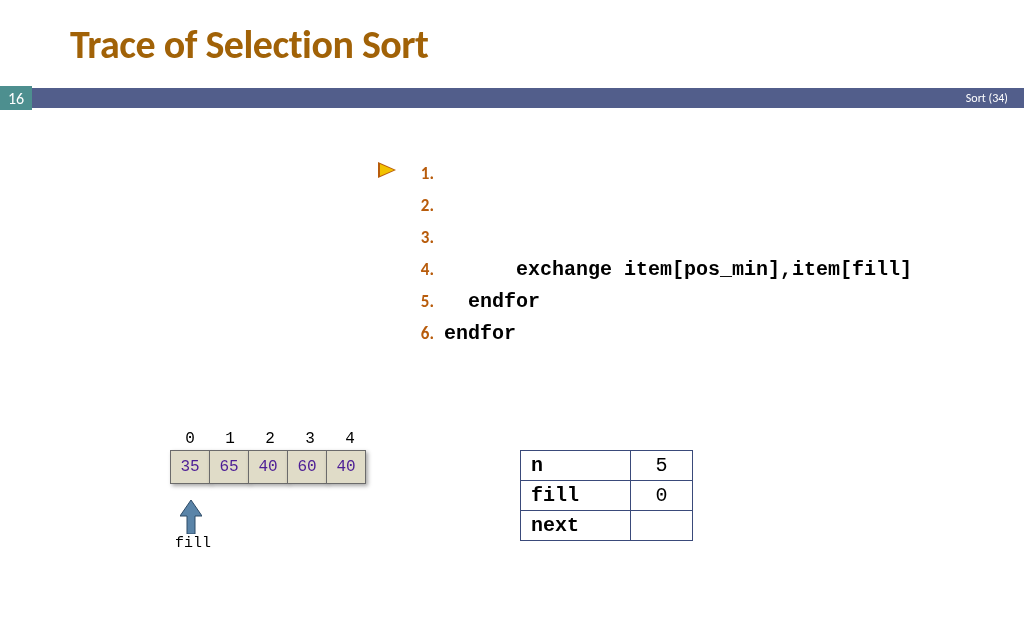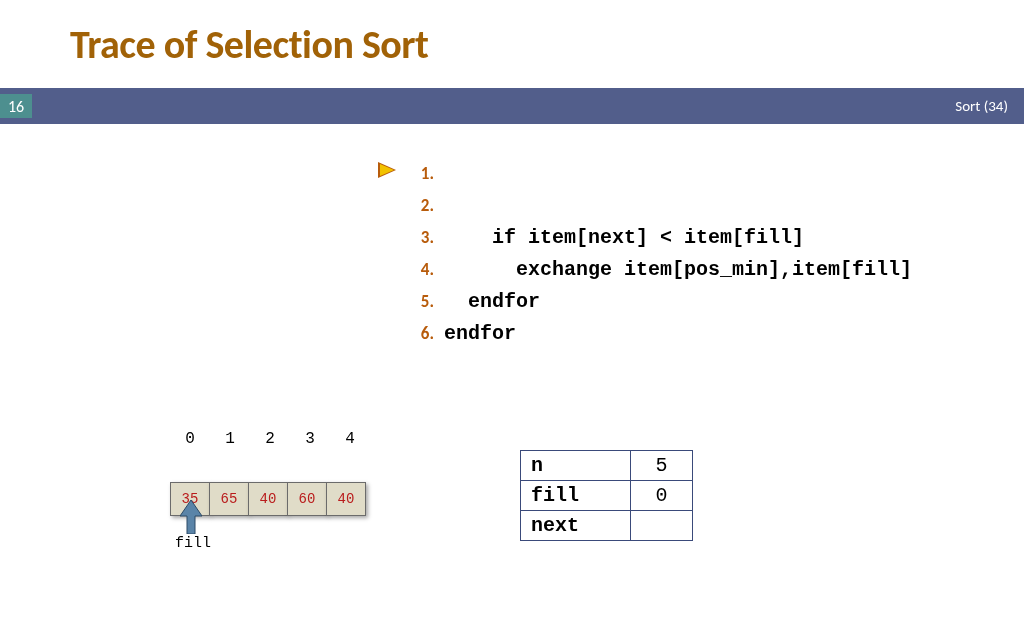--- a/index.html
+++ b/index.html
@@ -17,39 +17,39 @@
     left: 70px; top: 20px;
     font-size: 40px;
     font-weight: 700;
     color: #a16207;
     letter-spacing: -0.5px;
   }
 
   .header-bar {
     position: absolute;
     left: 0; top: 88px;
-    width: 1024px; height: 36px;
+    width: 1024px; height: 20px;
     background: #525e8b;
     display: flex;
     align-items: center;
   }
   .slide-num-box {
     width: 32px; height: 24px;
     background: #4d8f8f;
     color: #fff;
     font-size: 16px;
     display: flex;
     align-items: center;
     justify-content: center;
   }
   .header-right {
     margin-left: auto;
     margin-right: 16px;
     color: #fff;
-    font-size: 15px;
+    font-size: 12px;
   }
 
   .code-block {
     position: absolute;
     left: 400px; top: 158px;
     font-family: Consolas, "Courier New", monospace;
     font-size: 20px;
     line-height: 32px;
     color: #000;
     font-weight: 700;
@@ -107,24 +107,23 @@
   .cell-row { display: flex; margin-top: 2px; }
   .cell {
     width: 40px; height: 34px;
     background: #e0dcc8;
     border: 1px solid #6b6b6b;
     box-shadow: 2px 2px 4px rgba(0,0,0,0.35);
     display: flex;
     align-items: center;
     justify-content: center;
     font-family: Consolas, "Courier New", monospace;
-    font-size: 14px;
-    color: #b91c1c;
+    font-size: 16px;
+    color: #4c1d95;
     margin-left: -1px;
-    margin-top: 32px;
   }
   .cell:first-child { margin-left: 0; }
 
   .arrow-up {
     position: absolute;
     left: 180px; top: 500px;
     width: 22px; height: 34px;
   }
   .arrow-up svg { display: block; }
   .arrow-label {
@@ -166,21 +165,20 @@
 
 <div class="code-block">
   <div class="code-line">
     <span class="ln-col">1.</span>
   </div>
   <div class="code-line">
     <span class="ln-col">2.</span>
   </div>
   <div class="code-line">
     <span class="ln-col">3.</span>
-    <span class="code-col">    if item[next] &lt; item[fill]</span>
   </div>
   <div class="code-line">
     <span class="ln-col">4.</span>
     <span class="code-col">      exchange item[pos_min],item[fill]</span>
   </div>
   <div class="code-line">
     <span class="ln-col">5.</span>
     <span class="code-col">  endfor</span>
   </div>
   <div class="code-line">

